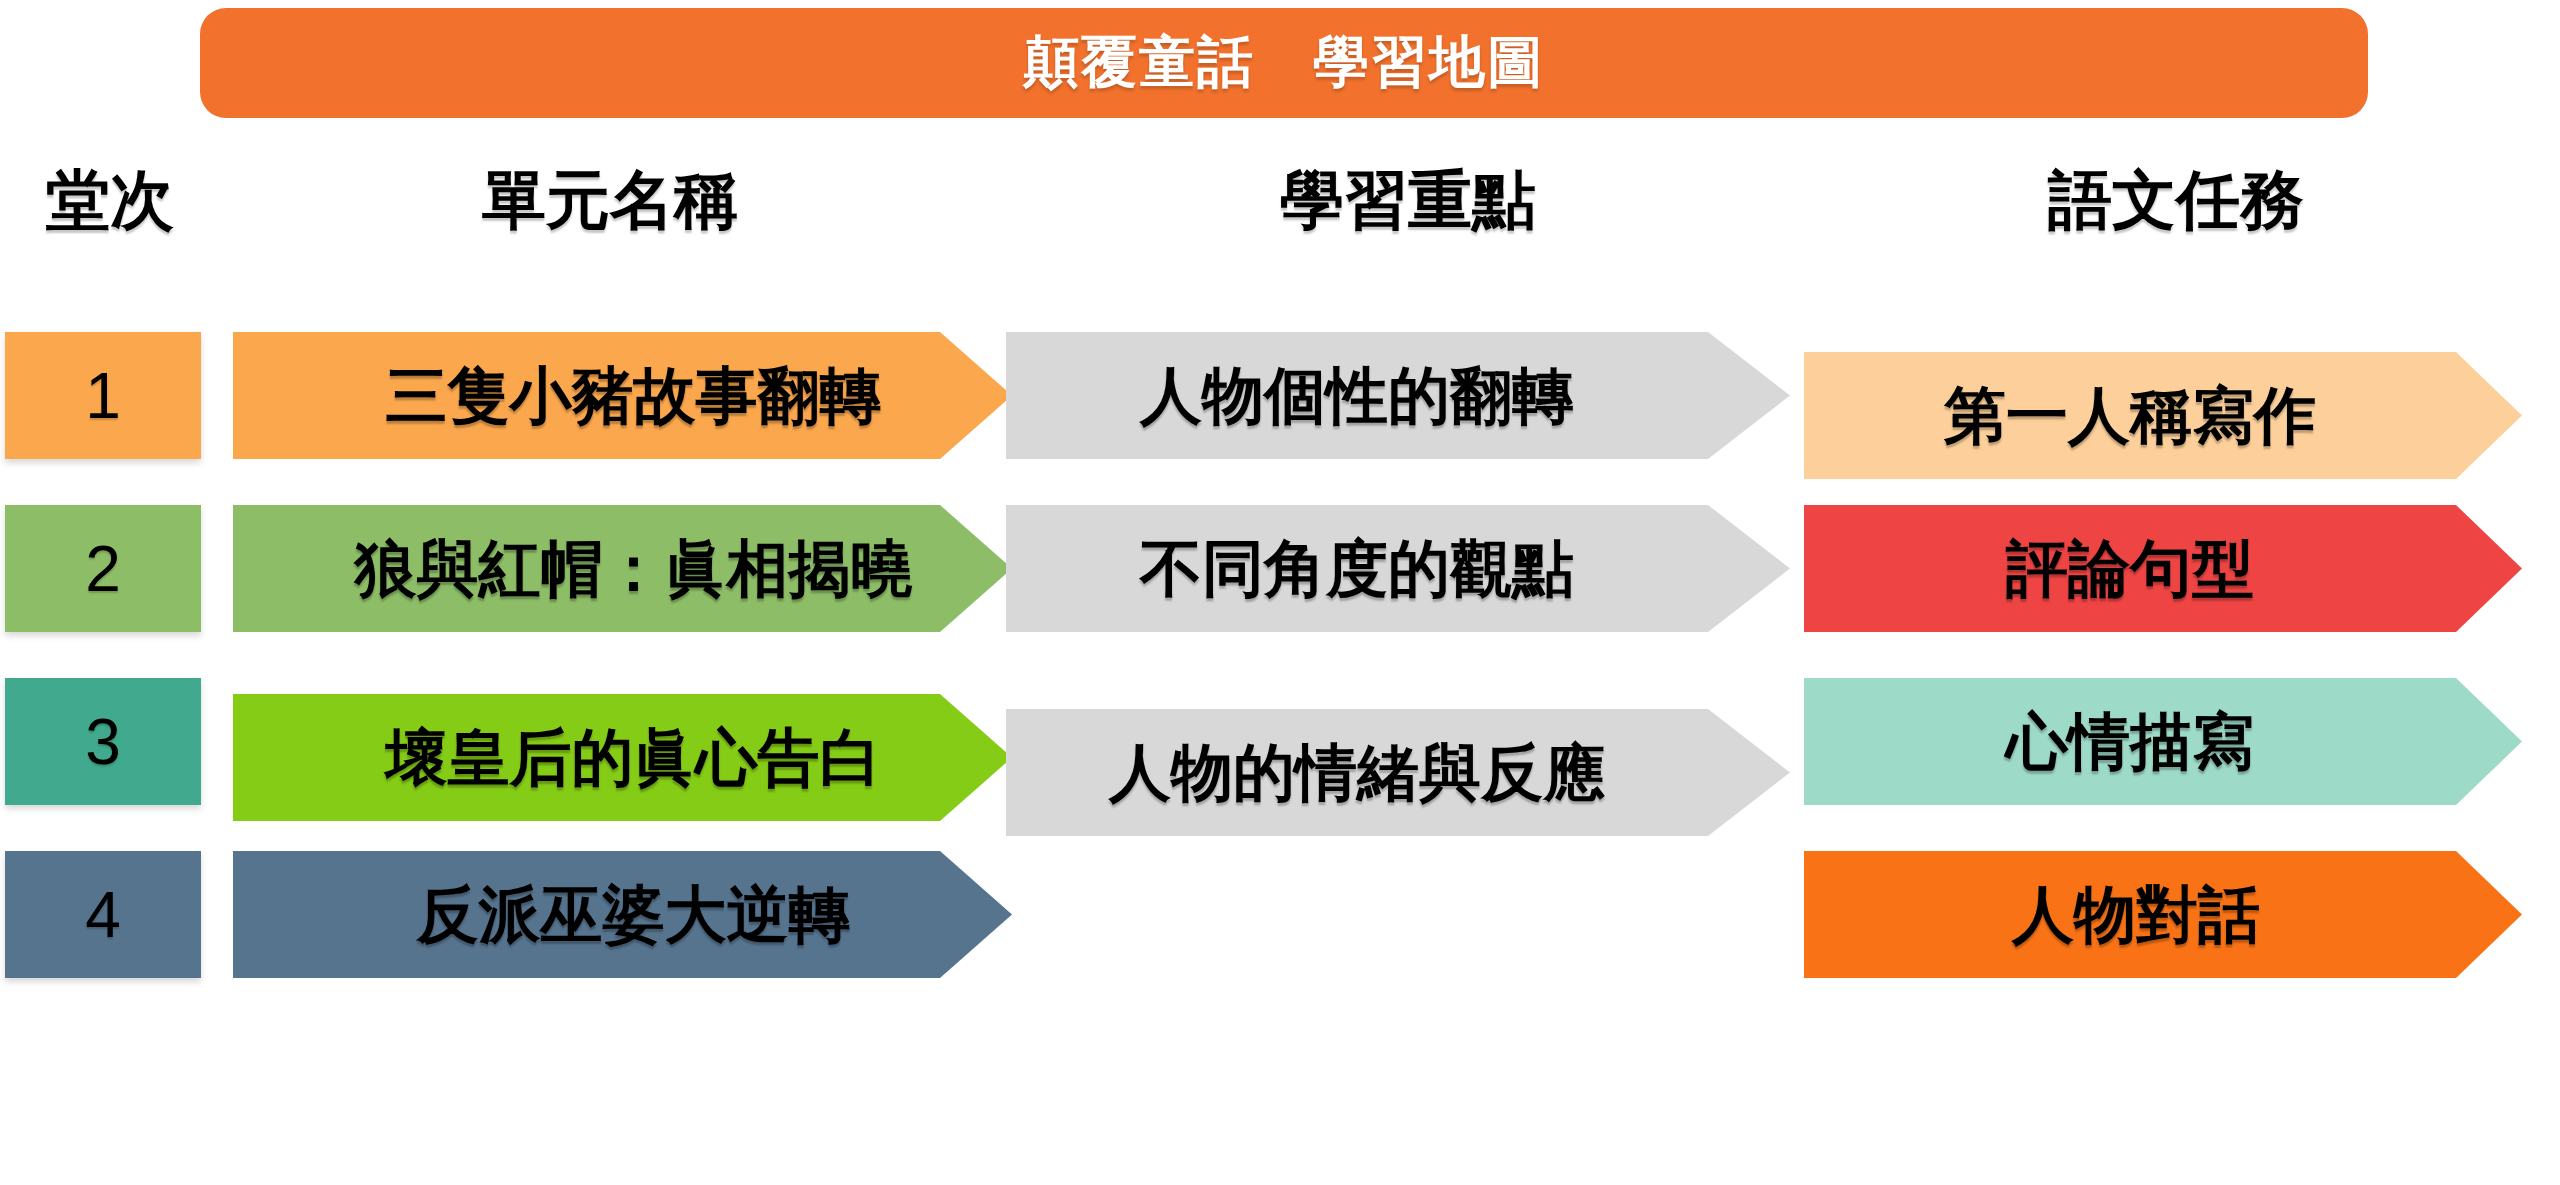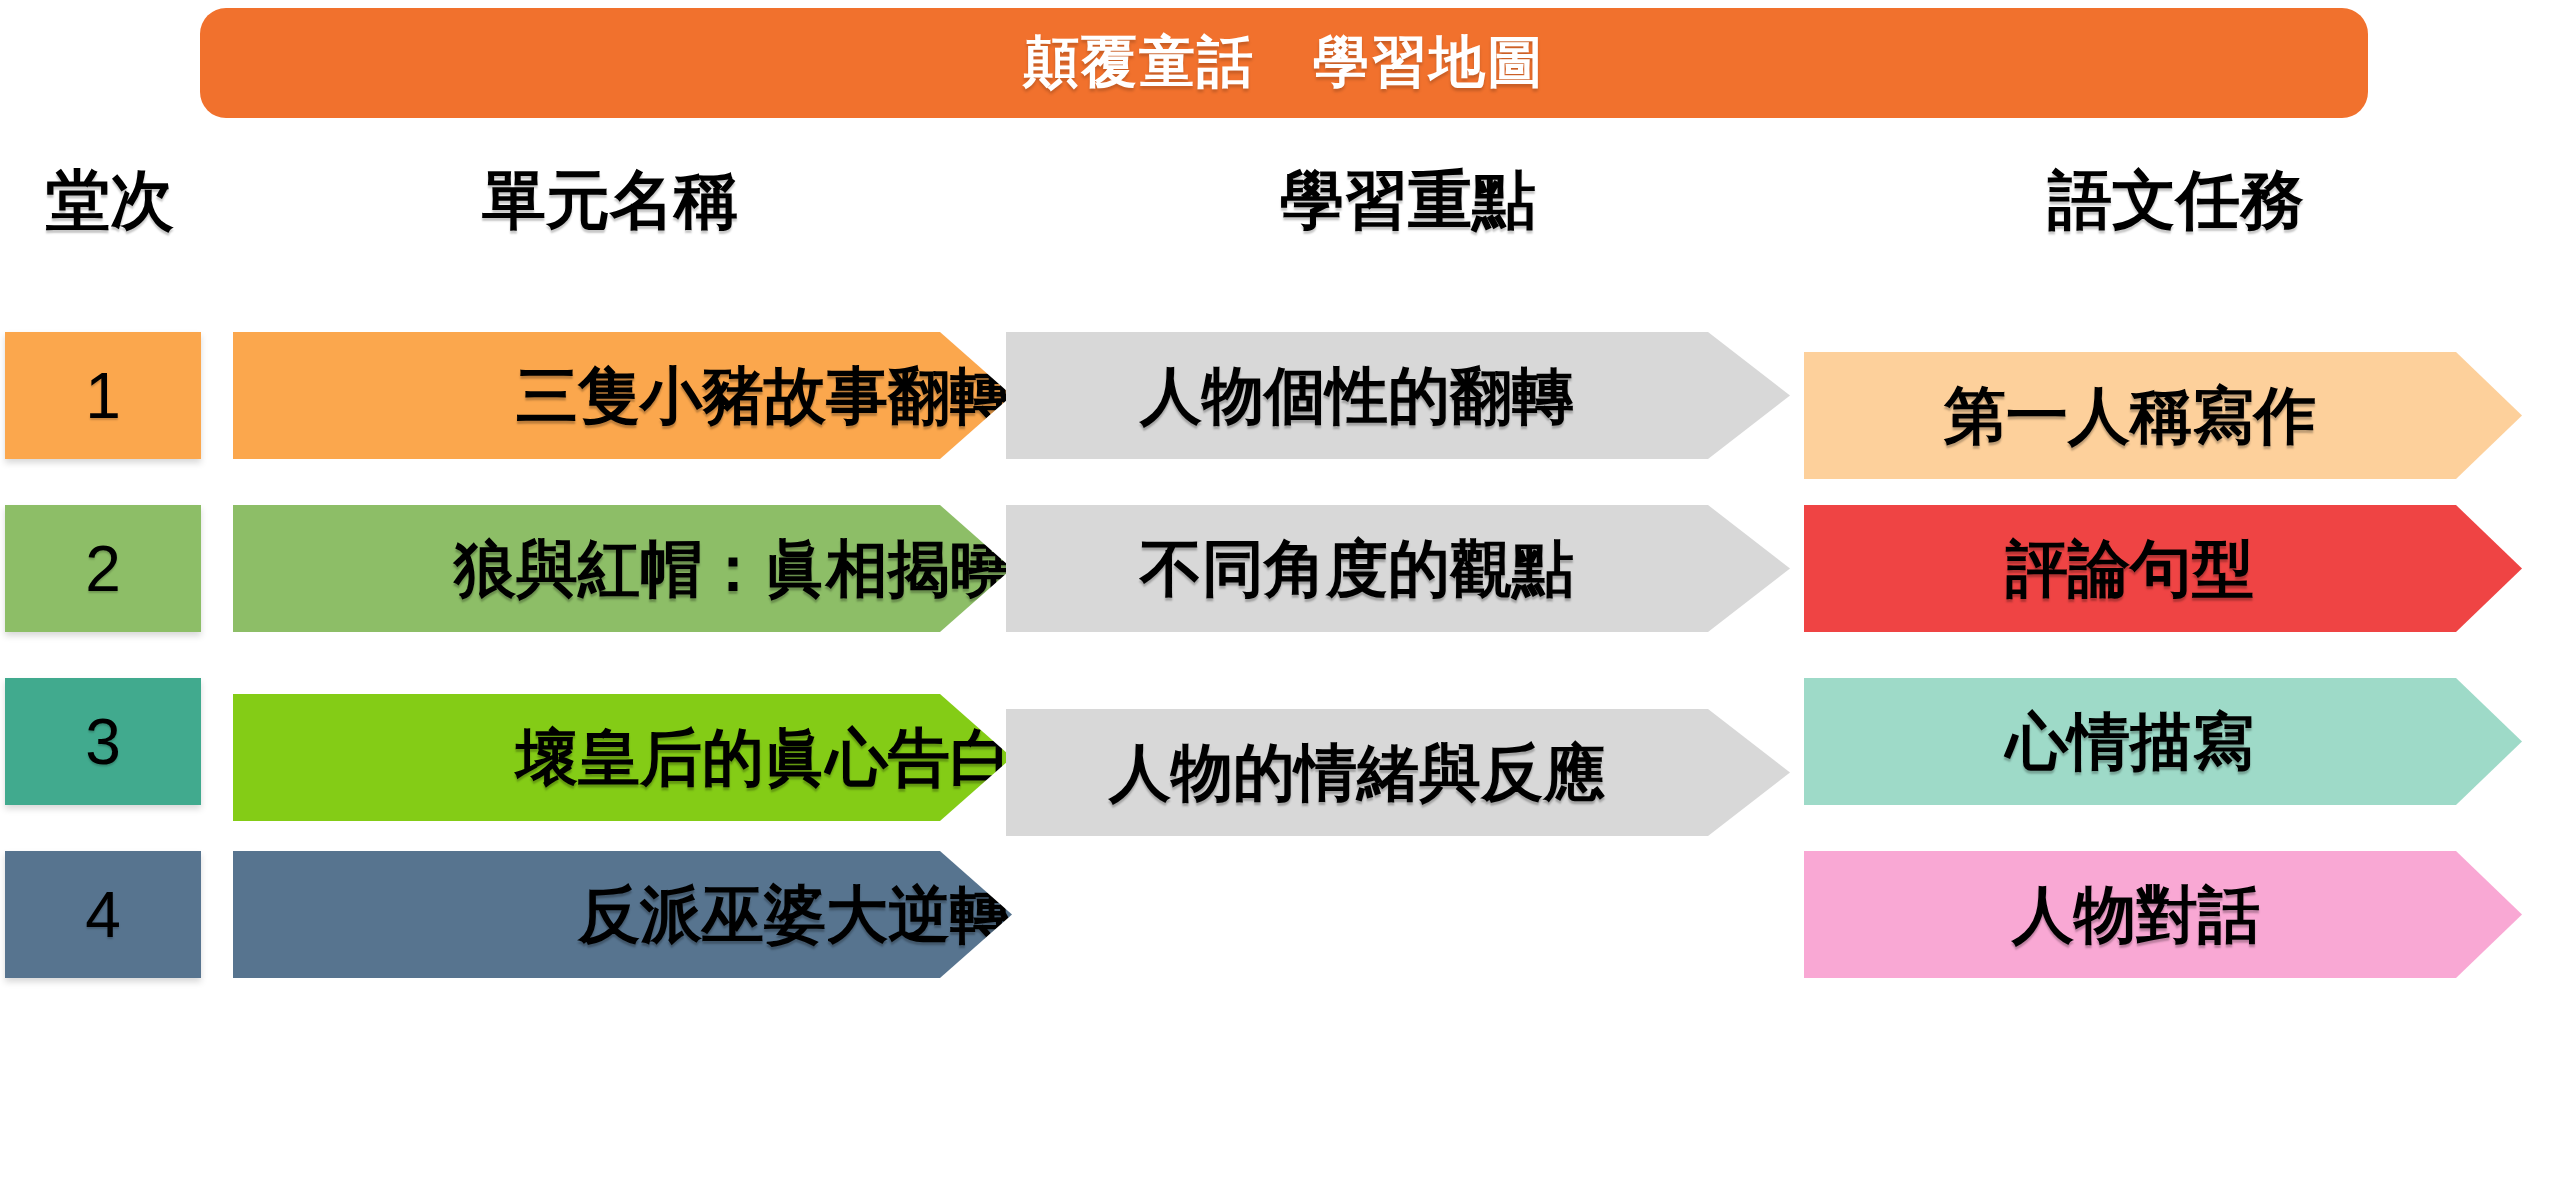--- a/index.html
+++ b/index.html
@@ -52,21 +52,21 @@
     filter:drop-shadow(0 4px 3px rgba(0,0,0,0.15));
   }
   .arrow .lbl{
     font-size:62px;font-weight:600;color:#000000;
     text-shadow:0 3px 2px rgba(0,0,0,0.25);
     white-space:nowrap;
   }
   .arrow.unit{
     left:233px;width:779px;
     clip-path:polygon(0 0, calc(100% - 72px) 0, 100% 50%, calc(100% - 72px) 100%, 0 100%);
-    justify-content:flex-end;padding-left:22px;
+    justify-content:center;padding-left:22px;
   }
   .arrow.focus{
     left:1006px;width:784px;
     clip-path:polygon(0 0, calc(100% - 82px) 0, 100% 50%, calc(100% - 82px) 100%, 0 100%);
     justify-content:center;padding-right:82px;
   }
   .arrow.task{
     left:1804px;width:718px;
     clip-path:polygon(0 0, calc(100% - 66px) 0, 100% 50%, calc(100% - 66px) 100%, 0 100%);
     justify-content:center;padding-right:66px;
@@ -135,18 +135,18 @@
     </div>
   </div>
 
   <div class="row r3">
     <div class="numbox" style="background-color: rgb(87, 116, 143);">
       <span class="num">4</span>
     </div>
     <div class="arrow unit" style="background-color: rgb(87, 116, 143);">
       <span class="lbl">反派巫婆大逆轉</span>
     </div>
-    <div class="arrow task" style="background-color: #f9a8d4; padding-left: 12px;">
+    <div class="arrow task" style="background-color: #f97316; padding-left: 12px;">
       <span class="lbl">人物對話</span>
     </div>
   </div>
 
 </div>
 
 </body></html>

